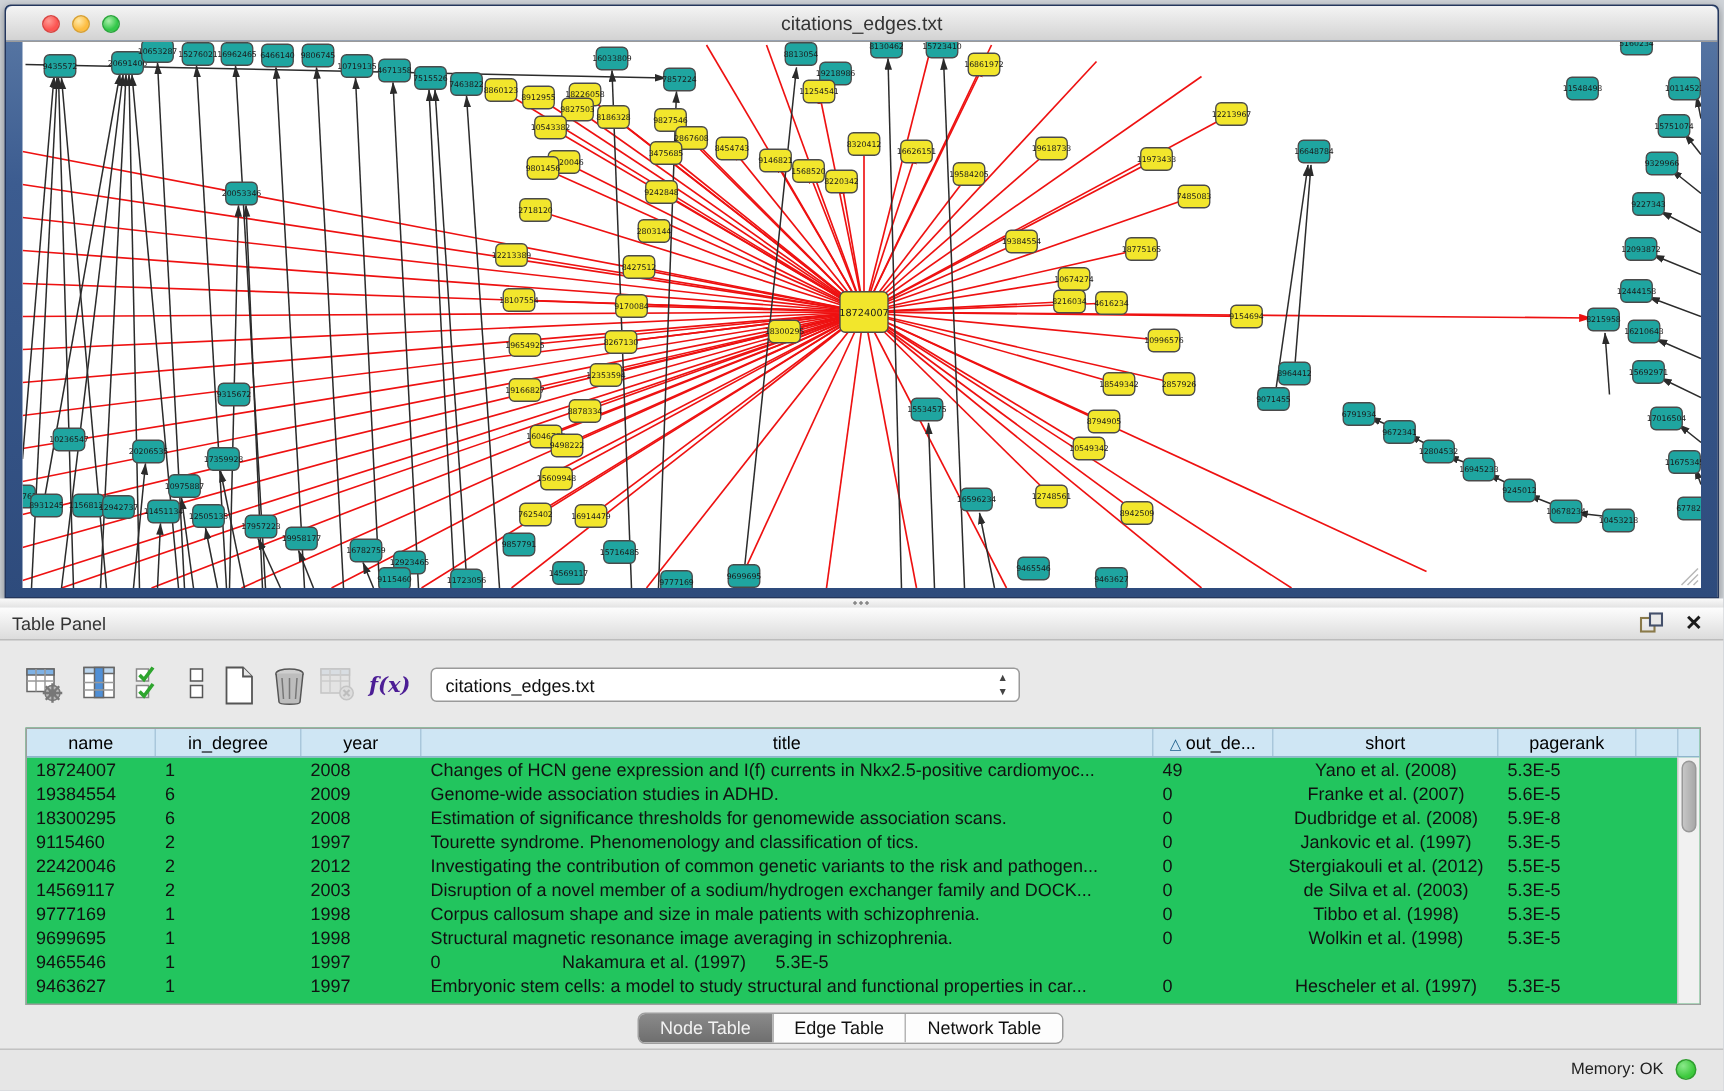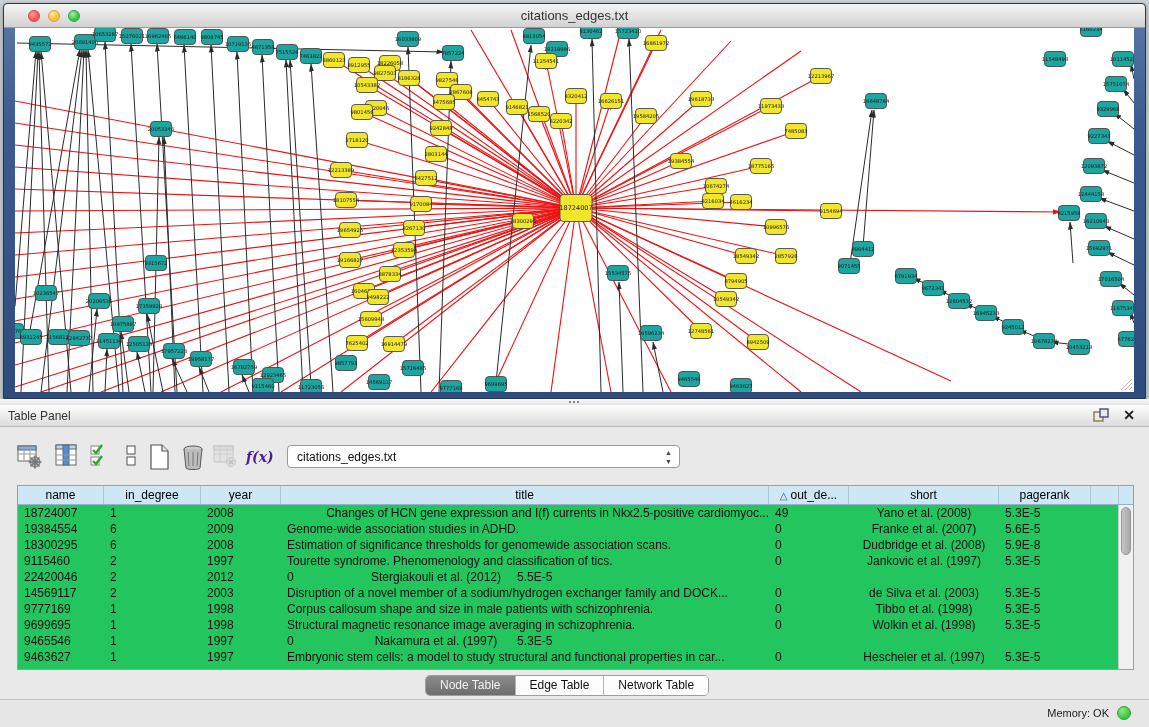--- a/index.html
+++ b/index.html
@@ -837,21 +837,21 @@
           <div class="th" style="width: 80px;"><span class="sort-glyph">△</span>out_de...</div>
           <div class="th" style="width: 150px;">short</div>
           <div class="th" style="width: 92px;">pagerank</div>
           <div class="th" style="width: 28px;"></div>
         </div>
       <div id="tbody">
           <div class="trow">
             <div class="td" style="width: 86px;">18724007</div>
             <div class="td" style="width: 97px;">1</div>
             <div class="td" style="width: 80px;">2008</div>
-            <div class="td" style="width: 488px; text-align: right;">Changes of HCN gene expression and I(f) currents in Nkx2.5-positive cardiomyoc...</div>
+            <div class="td" style="width: 488px;">Changes of HCN gene expression and I(f) currents in Nkx2.5-positive cardiomyoc...</div>
             <div class="td" style="width: 80px;">49</div>
             <div class="td center" style="width: 150px;">Yano et al. (2008)</div>
             <div class="td" style="width: 92px;">5.3E-5</div>
             <div class="td" style="width: 28px;"></div>
           </div>
           <div class="trow">
             <div class="td" style="width: 86px;">19384554</div>
             <div class="td" style="width: 97px;">6</div>
             <div class="td" style="width: 80px;">2009</div>
             <div class="td" style="width: 488px;">Genome-wide association studies in ADHD.</div>
@@ -877,20 +877,21 @@
             <div class="td" style="width: 488px;">Tourette syndrome. Phenomenology and classification of tics.</div>
             <div class="td" style="width: 80px;">0</div>
             <div class="td center" style="width: 150px;">Jankovic et al. (1997)</div>
             <div class="td" style="width: 92px;">5.3E-5</div>
             <div class="td" style="width: 28px;"></div>
           </div>
           <div class="trow">
             <div class="td" style="width: 86px;">22420046</div>
             <div class="td" style="width: 97px;">2</div>
             <div class="td" style="width: 80px;">2012</div>
+            <div class="td" style="width: 488px;">Investigating the contribution of common genetic variants to the risk and pathogen...</div>
             <div class="td" style="width: 80px;">0</div>
             <div class="td center" style="width: 150px;">Stergiakouli et al. (2012)</div>
             <div class="td" style="width: 92px;">5.5E-5</div>
             <div class="td" style="width: 28px;"></div>
           </div>
           <div class="trow">
             <div class="td" style="width: 86px;">14569117</div>
             <div class="td" style="width: 97px;">2</div>
             <div class="td" style="width: 80px;">2003</div>
             <div class="td" style="width: 488px;">Disruption of a novel member of a sodium/hydrogen exchanger family and DOCK...</div>

